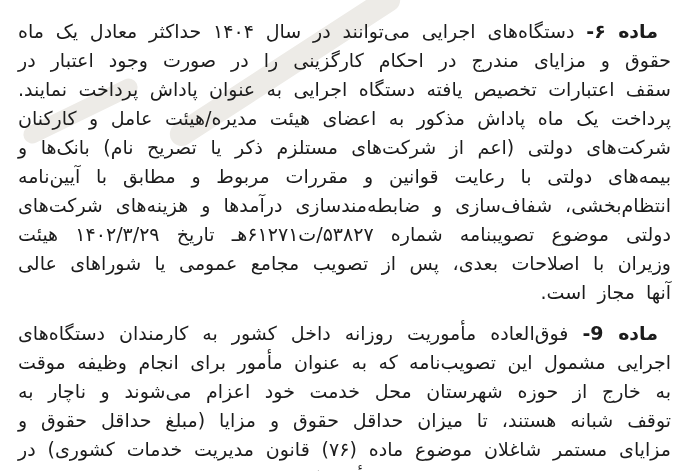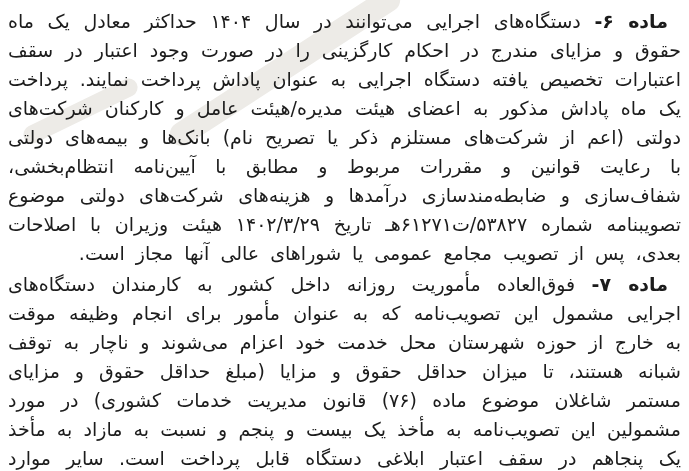--- a/index.html
+++ b/index.html
@@ -20,21 +20,21 @@
     font-size: 19px;
     line-height: 29px;
     text-align: justify;
     overflow: hidden;
   }
   .content {
     position: relative;
     z-index: 2;
   }
   .article {
-    margin: 2px;
+    margin: 12px;
     text-indent: 13px;
     word-spacing: 5px;
   }
   .lead {
     font-weight: bold;
   }
   
   .watermark {
     position: absolute;
     inset: 0;
@@ -72,18 +72,18 @@
   </div>
 
   <div class="content">
 
     <p class="article">
       <span class="lead">ماده ۶-</span>
       <span>دستگاه‌های اجرایی می‌توانند در سال ۱۴۰۴ حداکثر معادل یک ماه حقوق و مزایای مندرج در احکام کارگزینی را در صورت وجود اعتبار در سقف اعتبارات تخصیص یافته دستگاه اجرایی به عنوان پاداش پرداخت نمایند. پرداخت یک ماه پاداش مذکور به اعضای هیئت مدیره/هیئت عامل و کارکنان شرکت‌های دولتی (اعم از شرکت‌های مستلزم ذکر یا تصریح نام) بانک‌ها و بیمه‌های دولتی با رعایت قوانین و مقررات مربوط و مطابق با آیین‌نامه انتظام‌بخشی، شفاف‌سازی و ضابطه‌مندسازی درآمدها و هزینه‌های شرکت‌های دولتی موضوع تصویبنامه شماره ۵۳۸۲۷/ت۶۱۲۷۱هـ تاریخ ۱۴۰۲/۳/۲۹ هیئت وزیران با اصلاحات بعدی، پس از تصویب مجامع عمومی یا شوراهای عالی آنها مجاز است.</span>
     </p>
 
     <p class="article">
-      <span class="lead">ماده ۷-</span>
+      <span class="lead">ماده 9-</span>
       <span>فوق‌العاده مأموریت روزانه داخل کشور به کارمندان دستگاه‌های اجرایی مشمول این تصویب‌نامه که به عنوان مأمور برای انجام وظیفه موقت به خارج از حوزه شهرستان محل خدمت خود اعزام می‌شوند و ناچار به توقف شبانه هستند، تا میزان حداقل حقوق و مزایا (مبلغ حداقل حقوق و مزایای مستمر شاغلان موضوع ماده (۷۶) قانون مدیریت خدمات کشوری) در مورد مشمولین این تصویب‌نامه به مأخذ یک بیست و پنجم و نسبت به مازاد به مأخذ یک پنجاهم در سقف اعتبار ابلاغی دستگاه قابل پرداخت است. سایر موارد مطابق آیین‌نامه فوق‌العاده روزانه موضوع بند (ث) ماده (۳۹) قانون استخدام کشوری و اصلاحات بعدی آن و آیین‌نامه موضوع بند (۷) ماده (۶۸) قانون مدیریت خدمات کشوری حسب مورد خواهد بود.</span>
     </p>
 
   </div>
 </div>
 
 </body></html>

